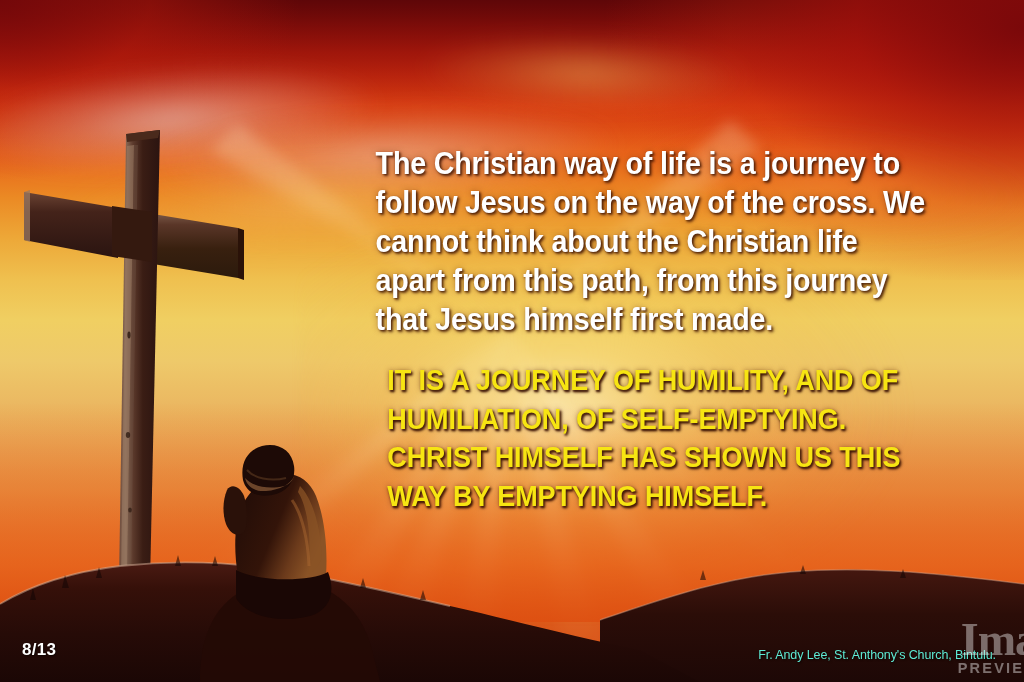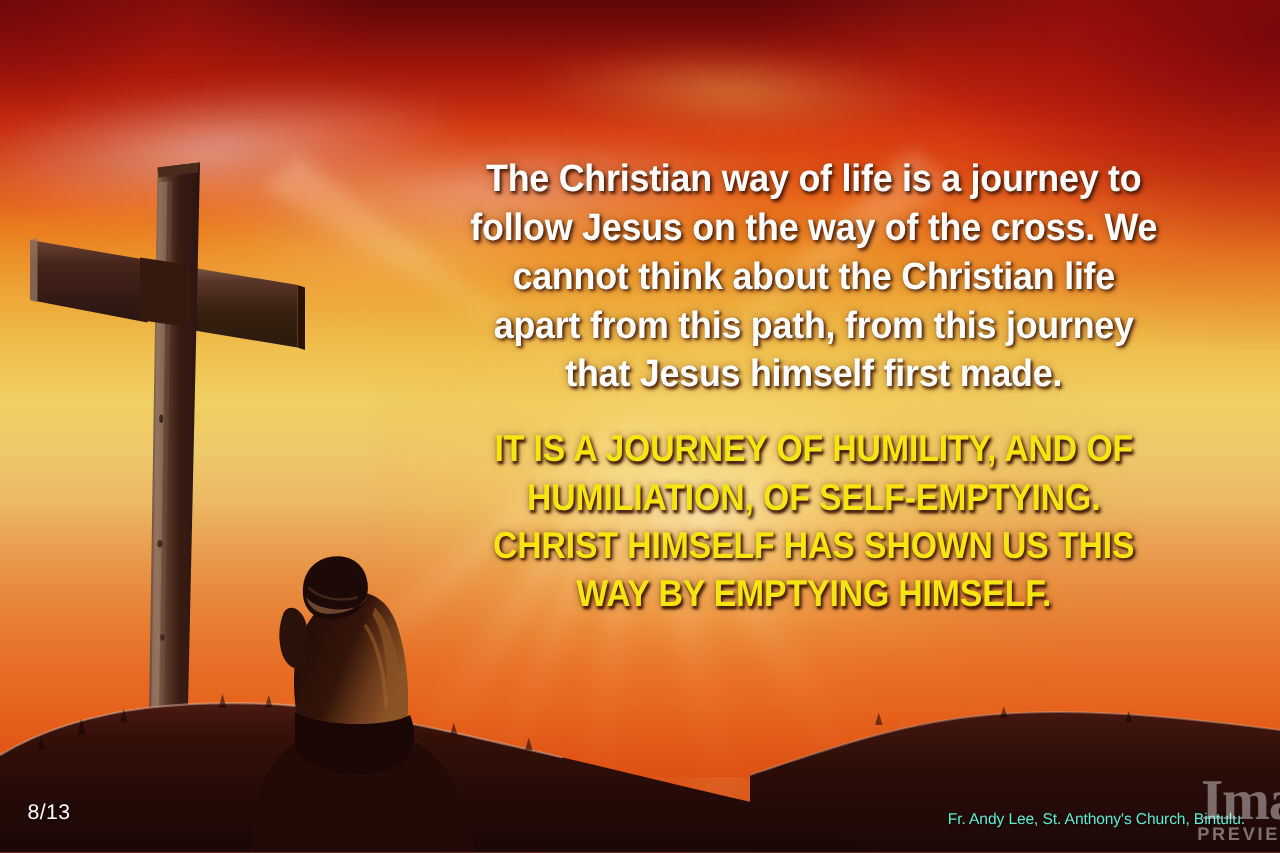--- a/index.html
+++ b/index.html
@@ -175,23 +175,23 @@
   .scene-fg {
     position: absolute;
     left: 0; top: 0;
     width: 1024px; height: 682px;
   }
 
   
   .text-col {
     position: absolute;
     left: 358px;
-    top: 124px;
+    top: 144px;
     width: 586px;
-    text-align: center;
+    text-align: left;
   }
   .quote-white {
     color: #ffffff;
     font-size: 30.5px;
     line-height: 39px;
     font-weight: bold;
     letter-spacing: -0.2px;
     text-shadow:
       2px 2px 3px rgba(60,20,5,0.75),
       1px 1px 2px rgba(80,30,8,0.6),
@@ -217,21 +217,21 @@
     padding-top: 22px;
   }
 
   
   .slide-counter {
     position: absolute;
     left: 22px;
     bottom: 22px;
     color: #ffffff;
     font-size: 17px;
-    font-weight: normal;
+    font-weight: bold;
     letter-spacing: 0.3px;
     text-shadow: 1px 1px 2px rgba(0,0,0,0.55);
     text-align: center;
   }
   .attribution {
     position: absolute;
     right: 28px;
     bottom: 20px;
     color: #5eead4;
     font-size: 12.5px;

